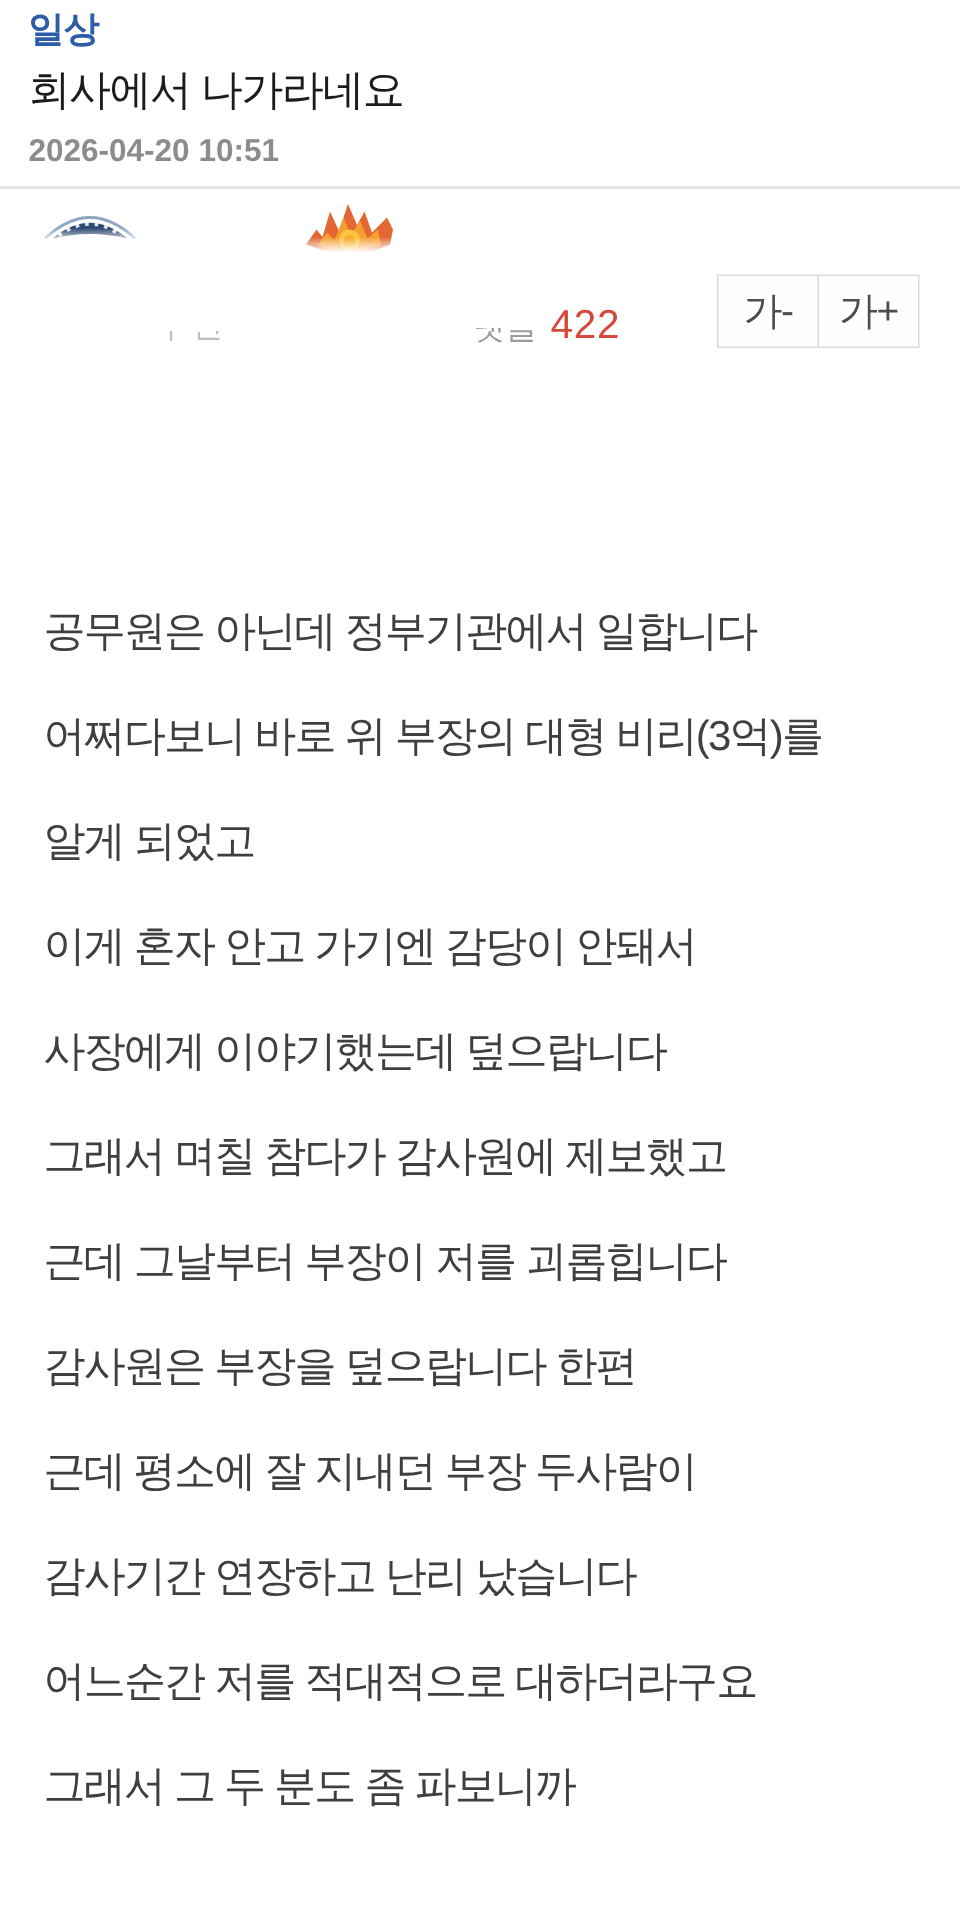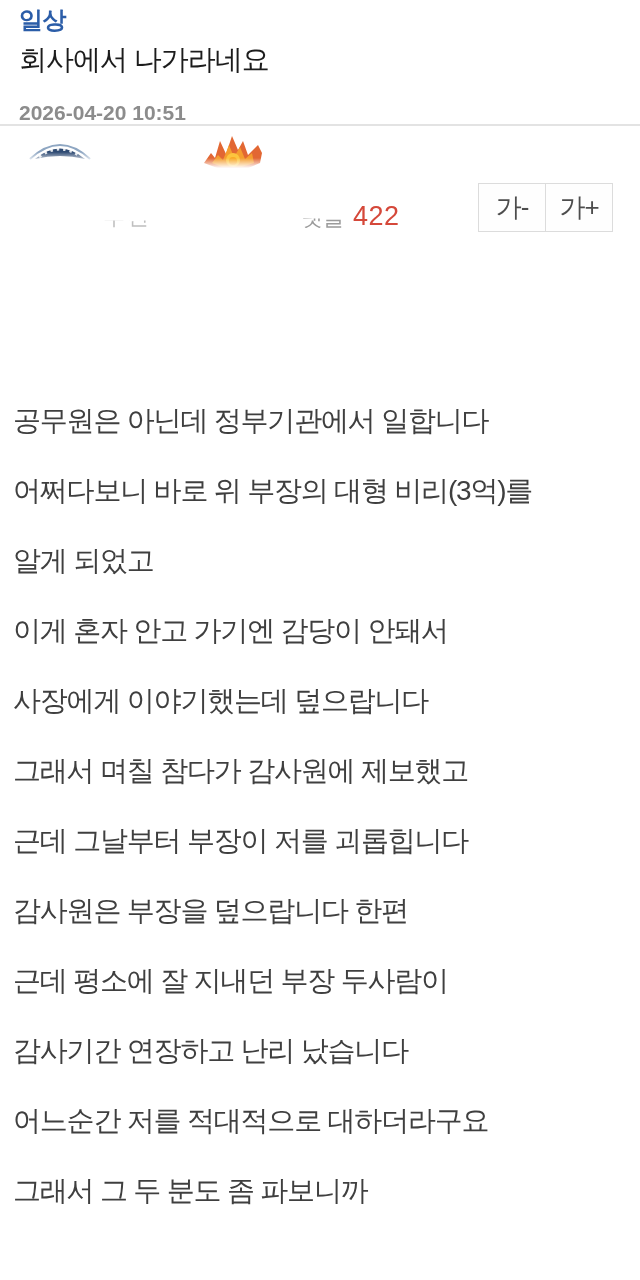--- a/index.html
+++ b/index.html
@@ -23,21 +23,21 @@
   }
   .title {
     margin-top: 7px;
     color: #1c1c1c;
     font-size: 28px;
     font-weight: 400;
     line-height: 34px;
     letter-spacing: -1px;
   }
   .date {
-    margin-top: 24px;
+    margin-top: 12px;
     color: #8c8c8c;
     font-size: 21px;
     font-weight: 700;
     letter-spacing: 0px;
   }
   .divider {
     position: absolute; left: 0; top: 124px;
     width: 640px; height: 2px;
     background: #e3e3e3;
   }
@@ -69,21 +69,21 @@
   }
   .font-btn + .font-btn { margin-left: -1px; }
 
   .stat-faint {
     position: absolute; left: 103px; top: 202px;
     font-size: 22px; color: #8a8a8a; opacity: 0.55;
     clip-path: inset(62% 0 0 0);
     letter-spacing: 2px;
   }
   .stat-comments {
-    position: absolute; left: 301px; top: 201px;
+    position: absolute; left: 315px; top: 201px;
     display: flex; align-items: baseline;
     cursor: pointer;
   }
   .stat-comments .label {
     font-size: 22px; color: #9b9b9b;
     clip-path: inset(52% 0 0 0);
     letter-spacing: -0.5px;
   }
   .stat-comments .count {
     margin-left: 9px;
@@ -96,20 +96,21 @@
   .body-text {
     position: absolute; left: 13px; top: 386px; width: 620px;
   }
   .body-text p {
     height: 70px;
     line-height: 70px;
     font-size: 28px;
     color: #3f3f3f;
     letter-spacing: -1.2px;
     white-space: nowrap;
+    margin-left: 16px;
   }
 </style>
 </head>
 <body>
 
 <div class="page">
 
   <div class="header">
     <div class="category">일상</div>
     <h1 class="title">회사에서 나가라네요</h1>

